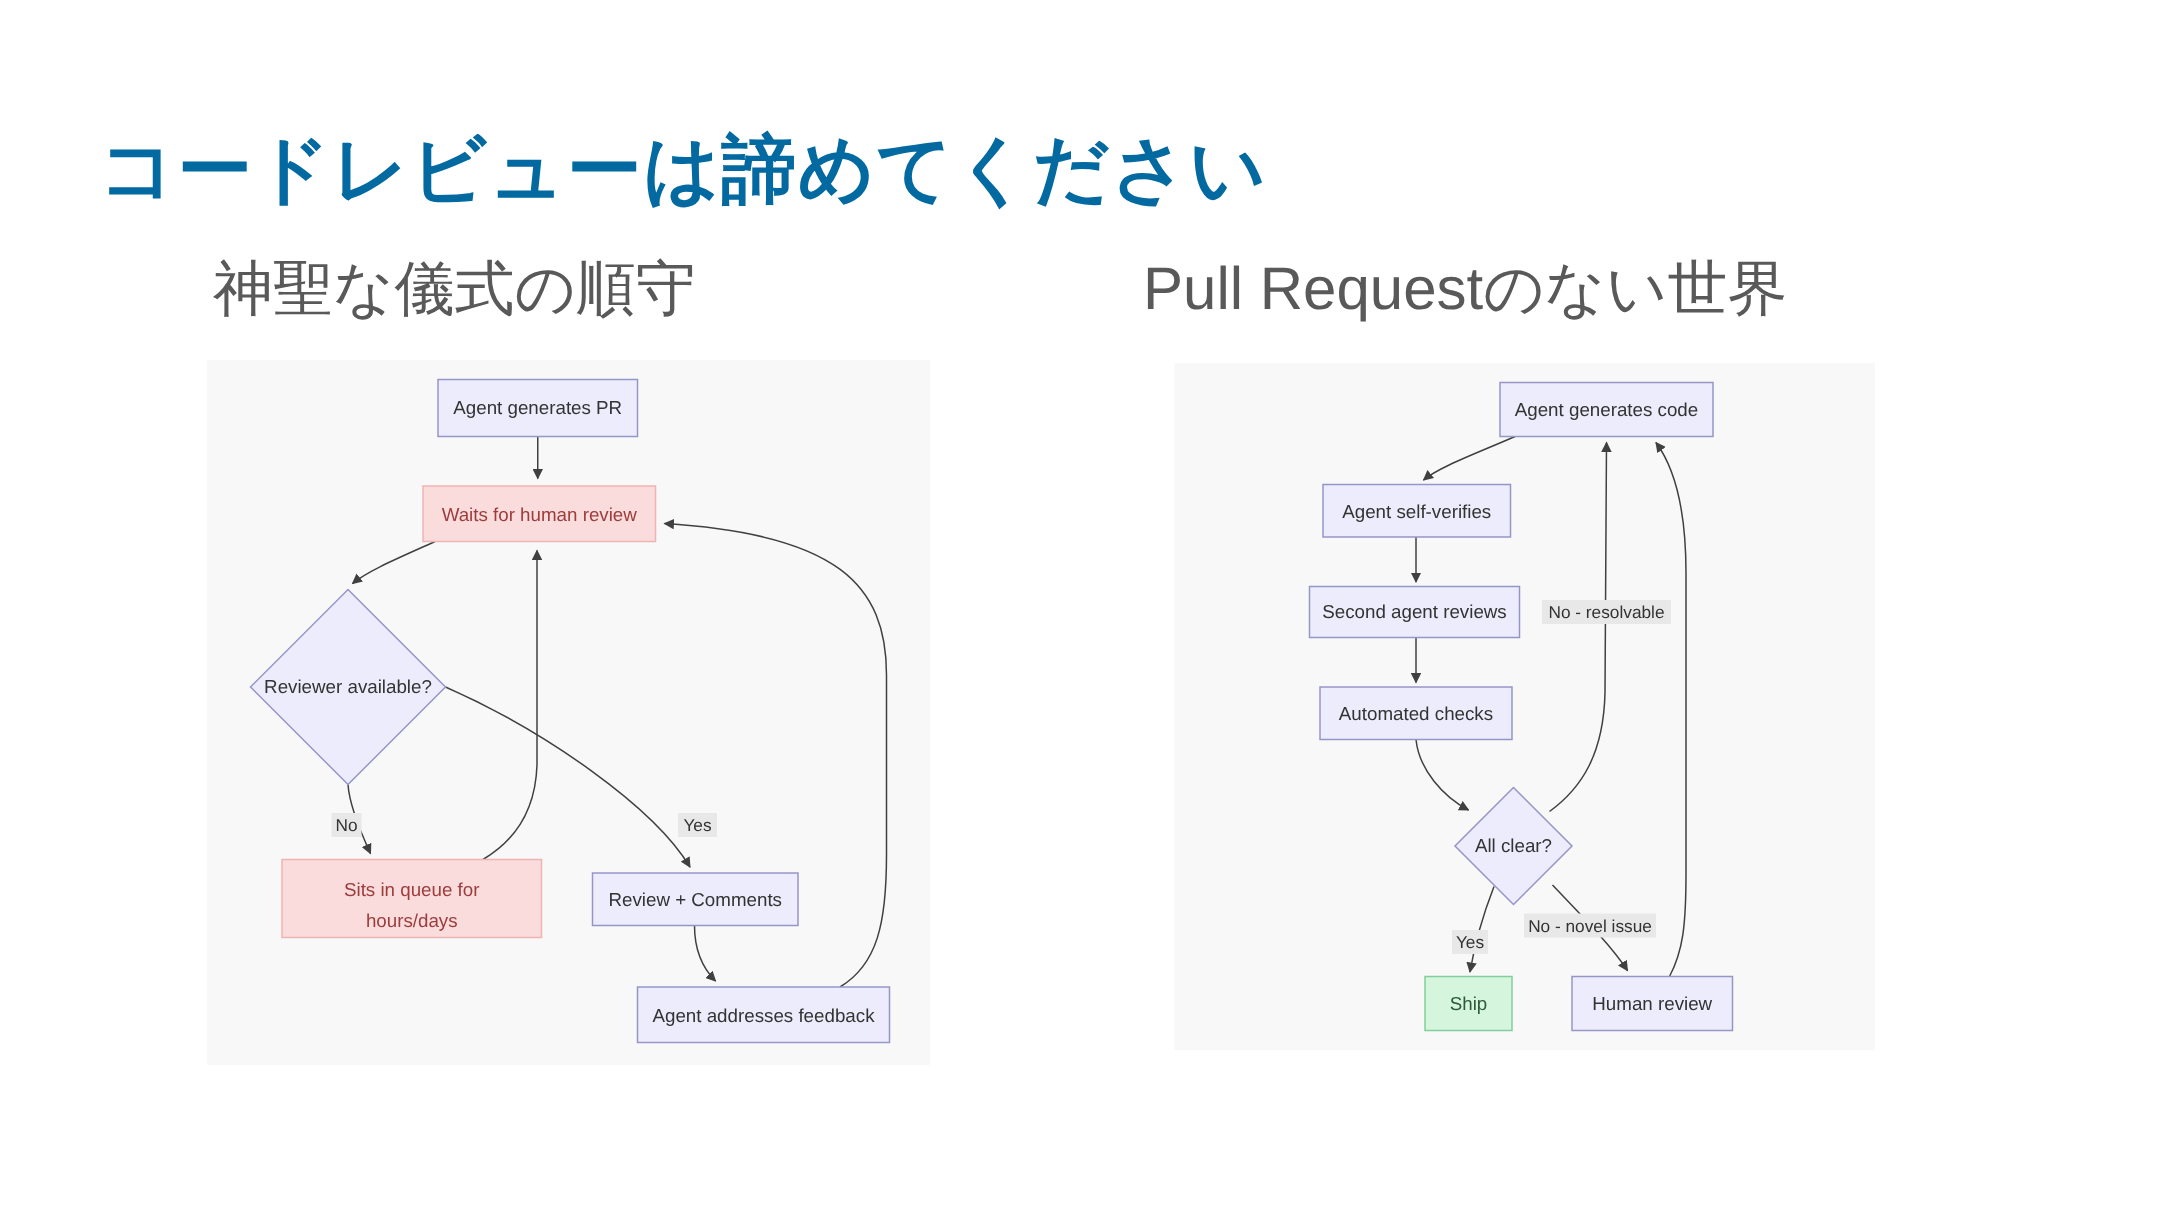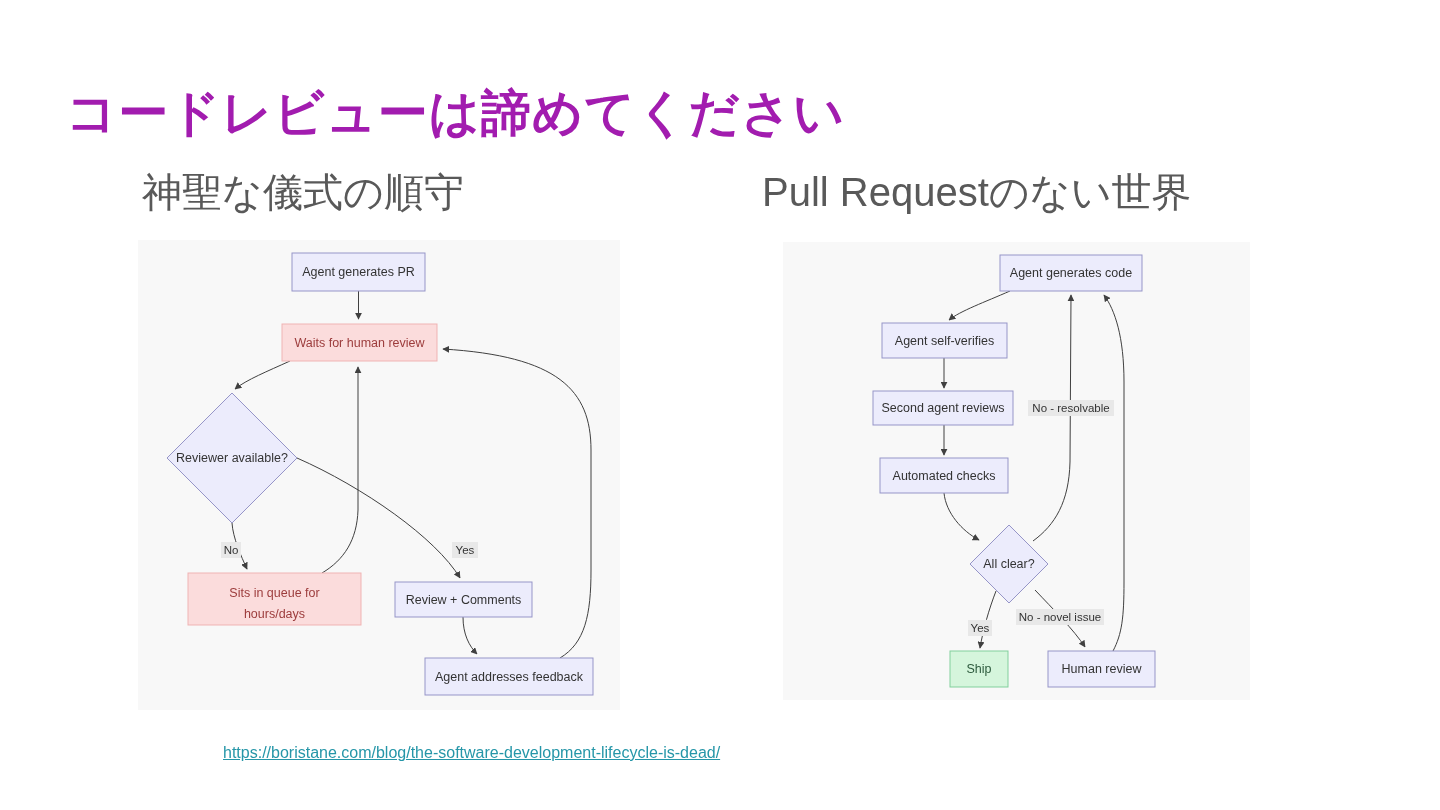--- a/index.html
+++ b/index.html
@@ -6,21 +6,21 @@
   html, body { width: 1440px; height: 810px; }
   body {
     position: relative;
     width: 1440px; height: 810px;
     background: #ffffff;
     font-family: "Liberation Sans", sans-serif;
     overflow: hidden;
   }
   .slide-title {
     position: absolute; left: 66px; top: 80px;
-    font-size: 50px; font-weight: 800; color: #a21caf;
+    font-size: 50px; font-weight: 800; color: #0369a1;
     letter-spacing: 1px; white-space: nowrap; text-align: right;
   }
   .col-header {
     position: absolute; top: 165px;
     font-size: 40px; font-weight: 400; color: #595959;
     white-space: nowrap;
   }
   .col-header.left  { left: 142px; }
   .col-header.right { left: 762px; text-align: center; }
   .panel {
@@ -170,14 +170,13 @@
       <text class="node-label green-text" x="196" y="431">Ship</text>
     </g>
     <g>
       <rect class="node-lav" x="265" y="409" width="107" height="36"></rect>
       <text class="node-label" x="318.5" y="431">Human review</text>
     </g>
   </svg>
 </div>
 
 <div class="footer">
-  <a class="footer-link" href="#">https://boristane.com/blog/the-software-development-lifecycle-is-dead/</a>
 </div>
 
 </body></html>

